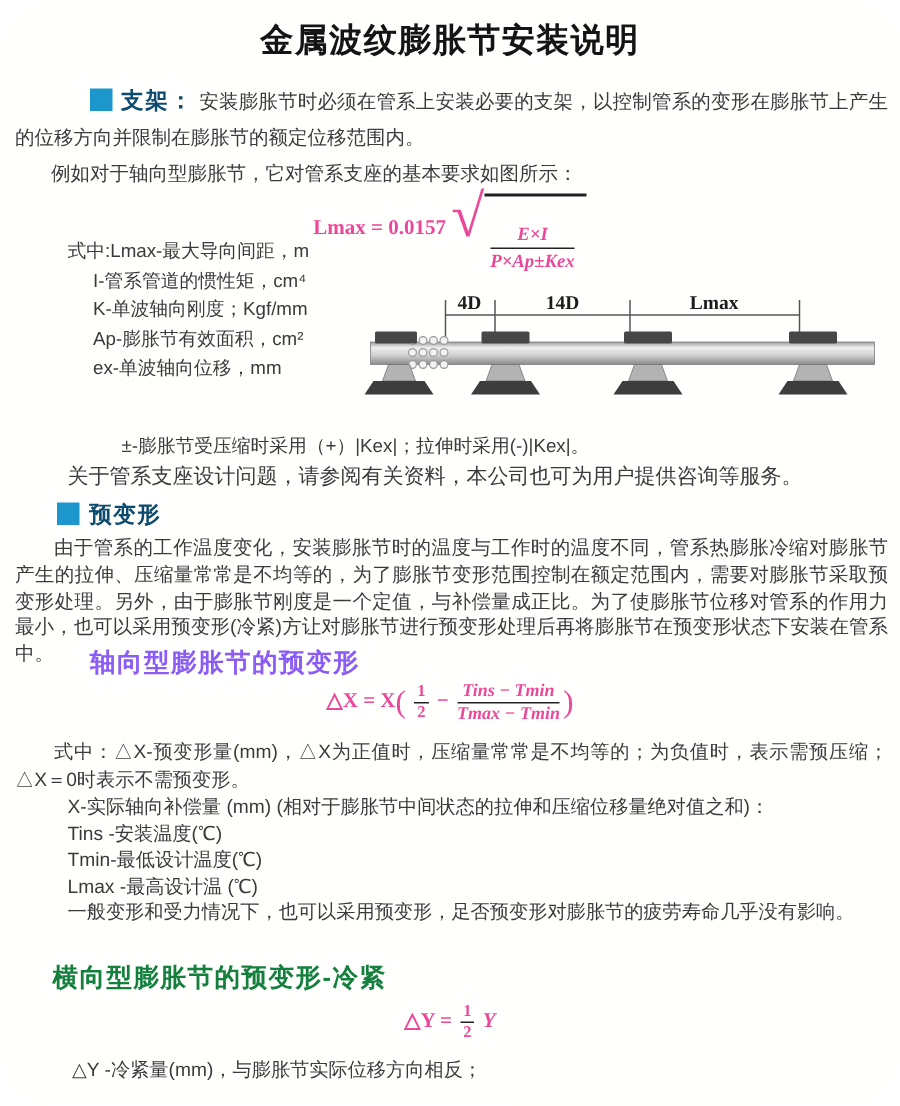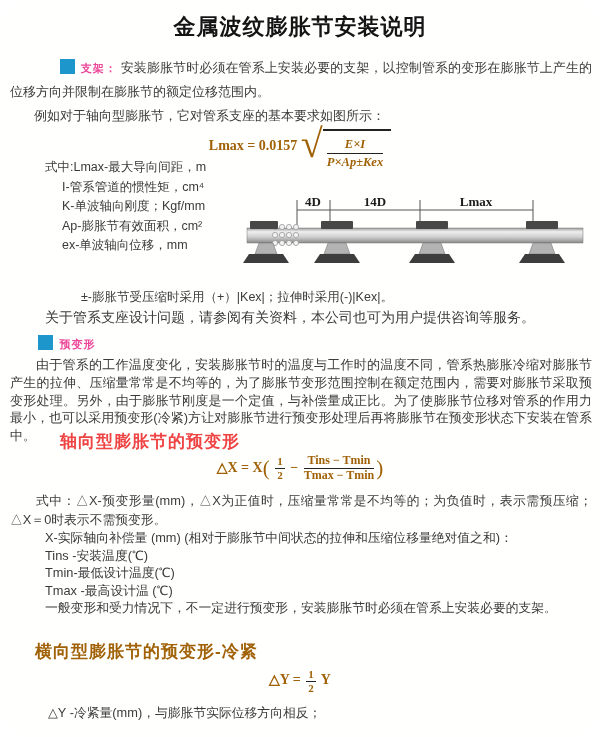--- a/index.html
+++ b/index.html
@@ -4,64 +4,64 @@
 <style>
   html,body{margin:0;padding:0;background:#ffffff;}
   body{width:600px;height:737px;font-family:"Liberation Sans",sans-serif;color:#3a3a3a;}
   #page{position:relative;width:600px;height:737px;background:#fffffe;overflow:hidden;border-radius:31px;}
 
   .title{position:absolute;top:12px;left:0;width:600px;text-align:center;
          font-size:22px;font-weight:bold;color:#141414;letter-spacing:1px;}
 
   
   .sq{display:inline-block;width:15px;height:15px;background:#1d96cc;vertical-align:-2px;margin-right:2px;}
-  .blue-label{color:#ec4899;font-size:11px;font-weight:bold;letter-spacing:1px;}
+  .blue-label{color:#0c4a6e;font-size:15px;font-weight:bold;letter-spacing:1px;}
 
   .para{position:absolute;font-size:13px;line-height:24px;color:#3b3b3b;font-weight:500;text-align:justify;}
   #support-para{top:56px;left:10px;width:582px;}
   #support-example{top:104px;left:10px;width:582px;text-indent:24px;}
 
   
   .formula{position:absolute;left:0;width:600px;text-align:center;
-           font-family:"Liberation Serif",serif;color:#a16207;font-weight:600;font-size:14px;}
+           font-family:"Liberation Serif",serif;color:#ec4899;font-weight:600;font-size:14px;}
   #lmax-formula{top:124px;}
   .sqrt-wrap{display:inline-flex;align-items:flex-start;vertical-align:middle;}
   .radical-glyph{font-size:40px;line-height:40px;font-weight:400;}
-  .radicand{display:inline-block;border-top:2px solid #222;margin-top:5px;padding:6px 8px 0 4px;font-style:italic;font-size:12.5px;}
+  .radicand{display:inline-block;border-top:2px solid #222;margin-top:5px;padding:18px 8px 0 4px;font-style:italic;font-size:12.5px;}
   .radicand .num{display:block;border-bottom:1px solid #222;padding:0 6px 1px;text-align:center;}
   .radicand .den{display:block;padding-top:1px;text-align:right;}
 
   .sfrac{display:inline-block;vertical-align:middle;text-align:center;font-size:11px;line-height:1.15;margin:0 2px;}
   .sfrac .t{display:block;border-bottom:1px solid #222;padding:0 2px 0;}
   .sfrac .b{display:block;}
   .bp{font-size:21px;vertical-align:-3px;font-weight:400;}
-  .ital{}
+  .ital{font-style:italic;}
   #axial-formula{top:454px;}
   #lateral-formula{top:668px;}
 
   
   #defs{position:absolute;top:158px;left:45px;width:260px;font-size:12.5px;line-height:19.5px;font-weight:500;}
   #defs .def-item{white-space:nowrap;}
   #defs .def-item.indent{padding-left:17px;}
   #plusminus-line{top:288px;left:45px;width:545px;font-size:12.5px;line-height:18px;text-align:left;margin-left:36px;}
   #consult-line{top:308px;left:45px;width:545px;font-size:14px;line-height:18px;text-align:left;}
 
   
   #diagram{position:absolute;top:192px;left:243px;width:352px;height:95px;}
   #diagram text{font-family:"Liberation Serif",serif;font-weight:bold;font-size:13px;fill:#1c1c1c;}
 
   
   #preset-heading{position:absolute;top:334px;left:38px;}
   #preset-para{top:356px;left:10px;width:582px;text-indent:26px;line-height:17.8px;}
 
-  #axial-heading{position:absolute;top:430px;left:60px;color:#ef4444;font-size:17px;font-weight:bold;letter-spacing:1px;}
+  #axial-heading{position:absolute;top:430px;left:60px;color:#8b5cf6;font-size:17px;font-weight:bold;letter-spacing:1px;}
   #axial-explain{top:492px;left:10px;width:582px;text-indent:26px;line-height:18.5px;font-size:12.8px;}
   #axial-items{position:absolute;top:529px;left:45px;width:545px;font-size:12.8px;line-height:17.6px;font-weight:500;}
 
-  #lateral-heading{position:absolute;top:640px;left:35px;color:#a16207;font-size:17px;font-weight:bold;letter-spacing:1px;}
+  #lateral-heading{position:absolute;top:640px;left:35px;color:#15803d;font-size:17px;font-weight:bold;letter-spacing:1px;}
   #lateral-note{top:701px;left:48px;width:540px;font-size:12.8px;}
 </style>
 </head>
 <body>
 
 <div id="page">
 
   <div class="title">金属波纹膨胀节安装说明</div>
 
   <div class="para" id="support-para">
@@ -174,22 +174,22 @@
       <span class="b">Tmax − Tmin</span>
     </span><span class="bp">)</span>
   </div>
 
   <div class="para" id="axial-explain">式中：△X-预变形量(mm)，△X为正值时，压缩量常常是不均等的；为负值时，表示需预压缩；△X＝0时表示不需预变形。</div>
 
   <div id="axial-items">
     <div>X-实际轴向补偿量 (mm) (相对于膨胀节中间状态的拉伸和压缩位移量绝对值之和)：</div>
     <div>Tins -安装温度(℃)</div>
     <div>Tmin-最低设计温度(℃)</div>
-    <div>Tmax -最高设计温 (℃)</div>
-    <div>一般变形和受力情况下，不一定进行预变形，安装膨胀节时必须在管系上安装必要的支架。</div>
+    <div>Lmax -最高设计温 (℃)</div>
+    <div>一般变形和受力情况下，也可以采用预变形，足否预变形对膨胀节的疲劳寿命几乎没有影响。</div>
   </div>
 
   <div id="lateral-heading">横向型膨胀节的预变形-冷紧</div>
 
   <div class="formula" id="lateral-formula">
     <span>△Y =</span>
     <span class="sfrac">
       <span class="t">1</span>
       <span class="b">2</span>
     </span>

